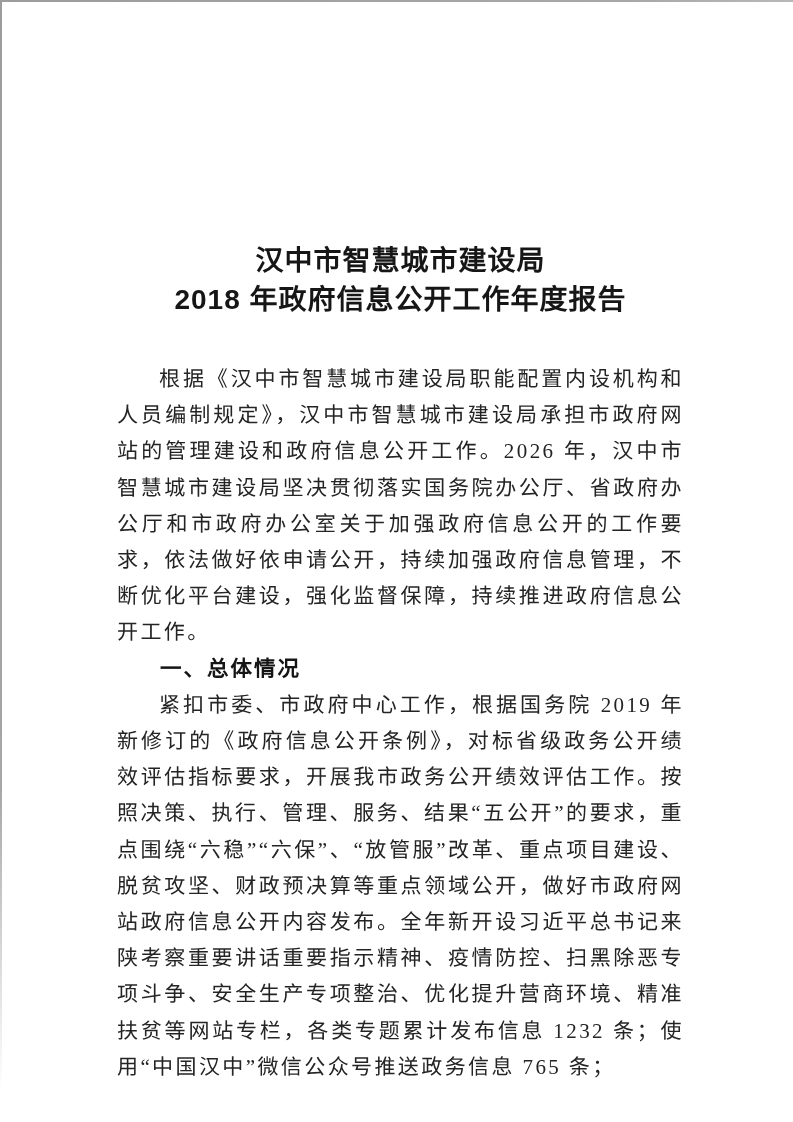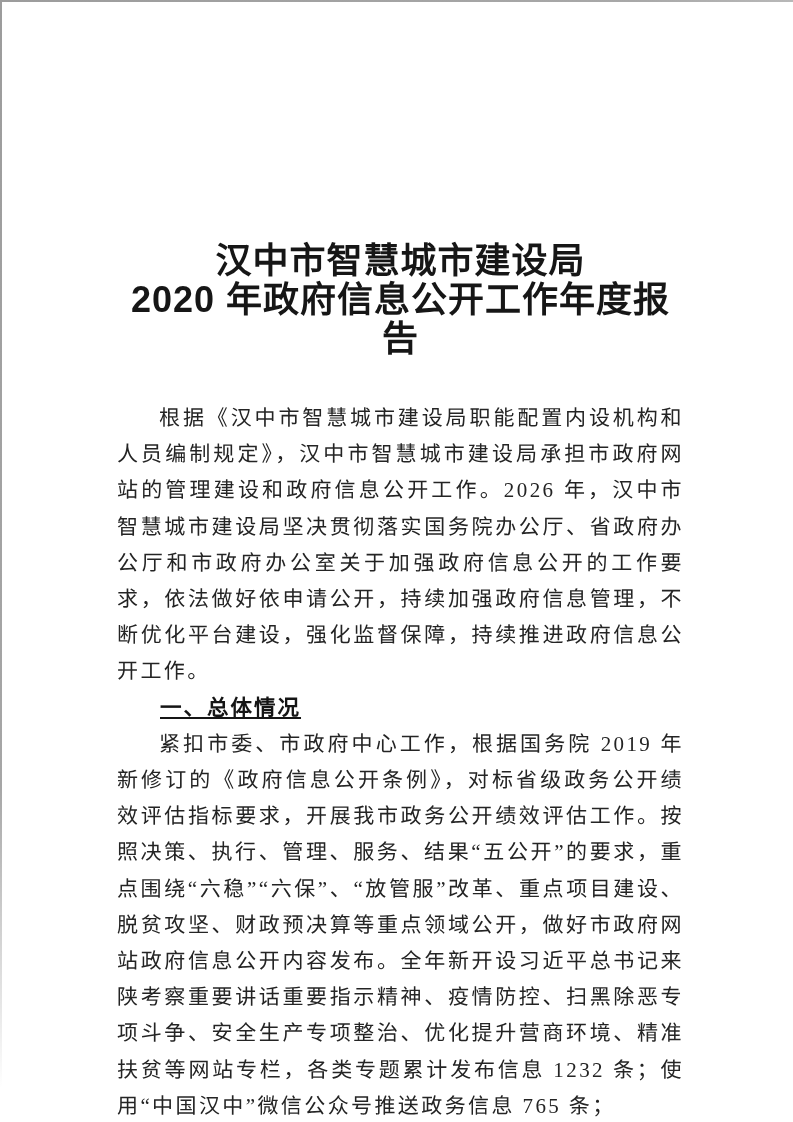--- a/index.html
+++ b/index.html
@@ -32,21 +32,21 @@
   .edge-left {
     position: absolute;
     top: 0; left: 0;
     width: 2px; height: 100%;
     background: linear-gradient(to bottom, #9c9c9c 0%, #a6a6a6 70%, rgba(166,166,166,0) 97%);
   }
   .doc-title {
     margin: 0 0 42px 0;
     font-family: "Liberation Sans", "DejaVu Sans", sans-serif;
     font-weight: 700;
-    font-size: 36px;
+    font-size: 28px;
     line-height: 39px;
     letter-spacing: 1px;
     text-align: center;
     color: #161616;
   }
   .t-line { display: block; }
   .body-para {
     margin: 0;
     font-size: 21px;
     line-height: 36.2px;
@@ -57,33 +57,32 @@
   }
   .section-heading {
     margin: 0;
     font-family: "Liberation Sans", "DejaVu Sans", sans-serif;
     font-weight: 700;
     font-size: 21.5px;
     line-height: 36.2px;
     letter-spacing: 2px;
     text-indent: 2em;
     color: #151515;
-    text-decoration: underline;
   }
 </style>
 </head>
 <body>
 
 <div class="page">
   <div class="edge-top"></div>
   <div class="edge-left"></div>
 
   <h1 class="doc-title">
     <span class="t-line">汉中市智慧城市建设局</span>
-    <span class="t-line">2020 年政府信息公开工作年度报告</span>
+    <span class="t-line">2018 年政府信息公开工作年度报告</span>
   </h1>
 
   <p class="body-para">根据《汉中市智慧城市建设局职能配置内设机构和人员编制规定》，汉中市智慧城市建设局承担市政府网站的管理建设和政府信息公开工作。2026 年，汉中市智慧城市建设局坚决贯彻落实国务院办公厅、省政府办公厅和市政府办公室关于加强政府信息公开的工作要求，依法做好依申请公开，持续加强政府信息管理，不断优化平台建设，强化监督保障，持续推进政府信息公开工作。</p>
 
   <h2 class="section-heading">一、总体情况</h2>
 
   <p class="body-para">紧扣市委、市政府中心工作，根据国务院 2019 年新修订的《政府信息公开条例》，对标省级政务公开绩效评估指标要求，开展我市政务公开绩效评估工作。按照决策、执行、管理、服务、结果“五公开”的要求，重点围绕“六稳”“六保”、“放管服”改革、重点项目建设、脱贫攻坚、财政预决算等重点领域公开，做好市政府网站政府信息公开内容发布。全年新开设习近平总书记来陕考察重要讲话重要指示精神、疫情防控、扫黑除恶专项斗争、安全生产专项整治、优化提升营商环境、精准扶贫等网站专栏，各类专题累计发布信息 1232 条；使用“中国汉中”微信公众号推送政务信息 765 条；</p>
 </div>
 
 </body></html>

